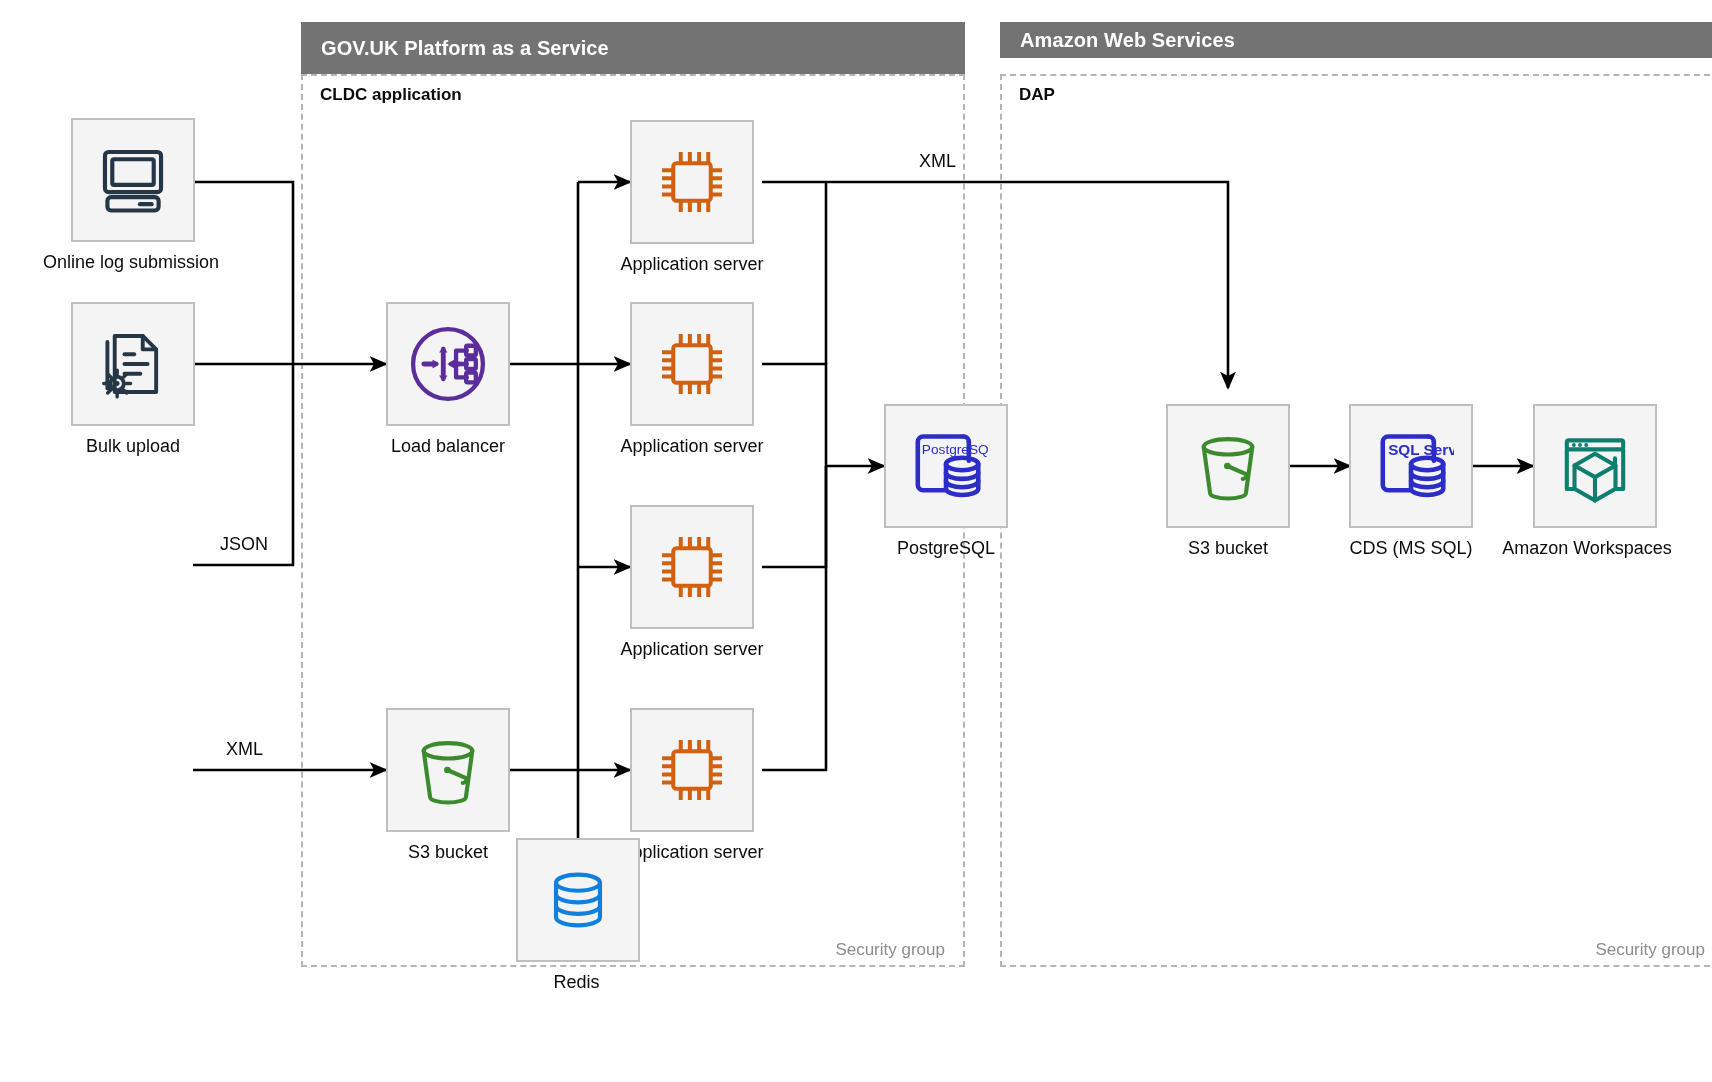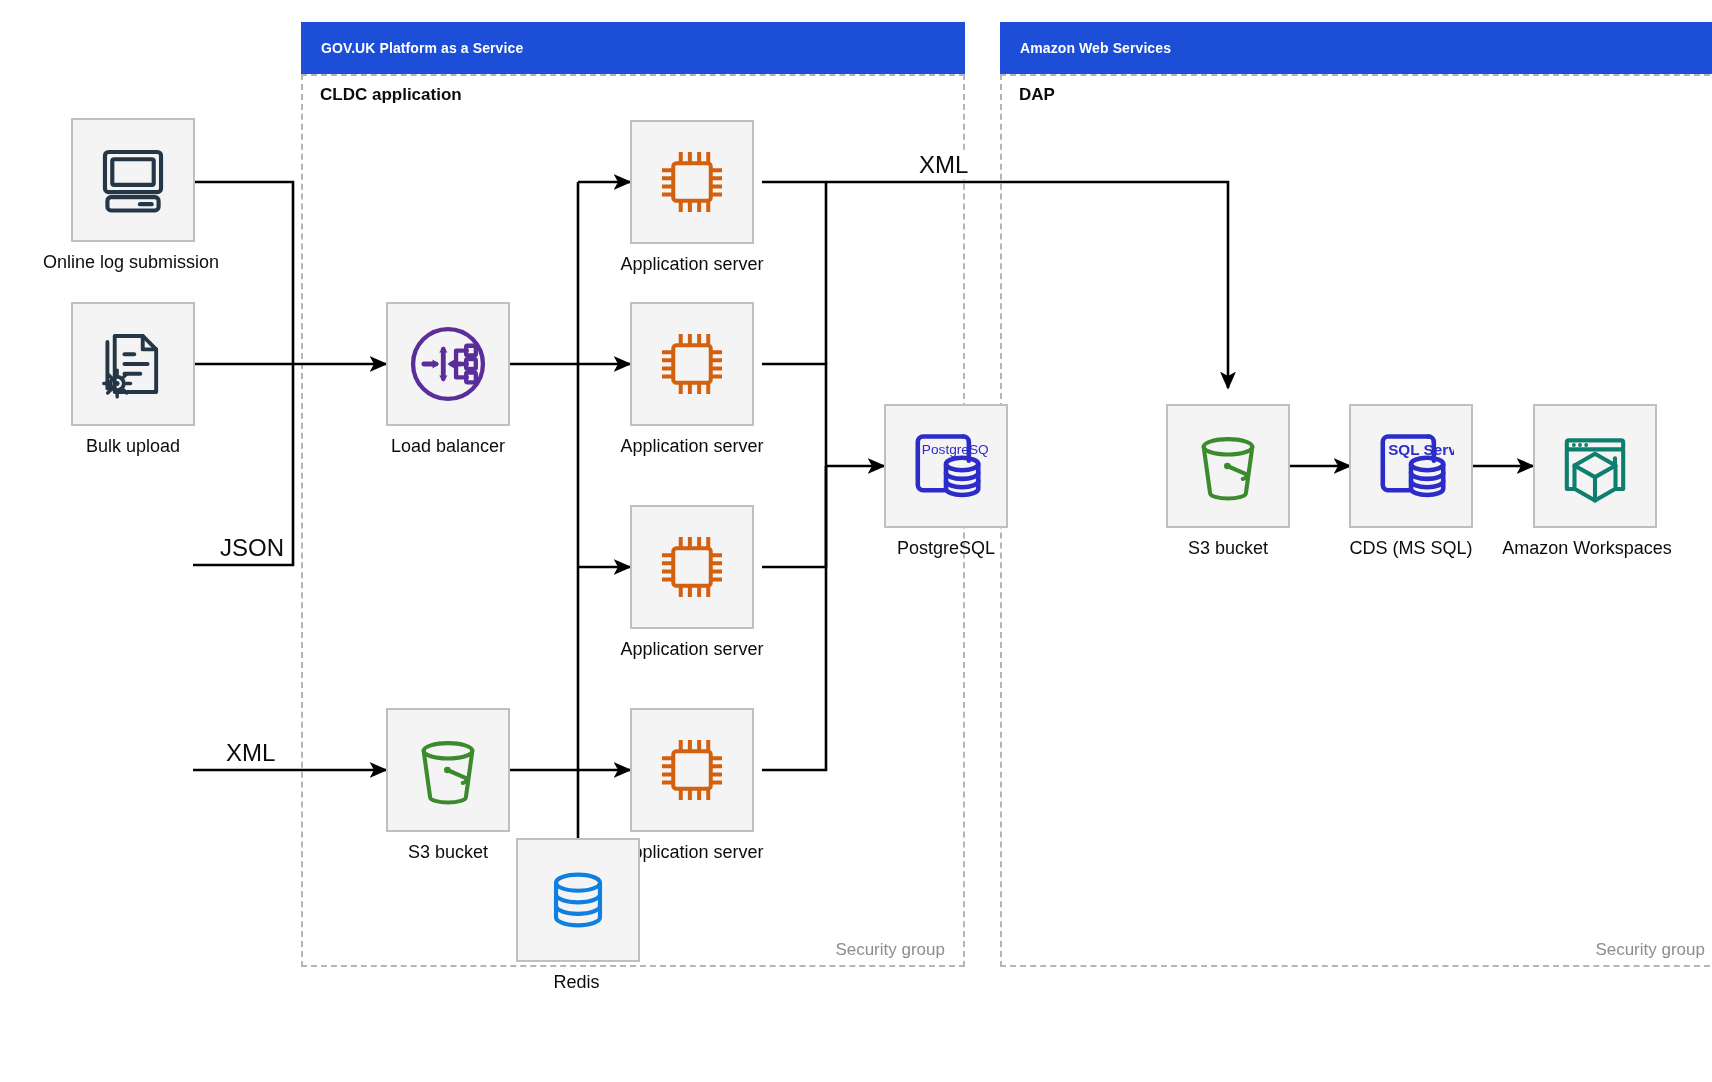--- a/index.html
+++ b/index.html
@@ -5,22 +5,22 @@
   html,body{margin:0;padding:0;background:#ffffff;}
   body{
     width:1712px;height:1082px;position:relative;overflow:hidden;
     font-family:"Liberation Sans", sans-serif;
     color:#0b0c0c;
   }
   #stage{position:absolute;left:0;top:0;width:1712px;height:1082px;}
 
   
   .group-header{
-    position:absolute;background:#1d4ed8;color:#ffffff;
-    font-weight:bold;font-size:14px;letter-spacing:.1px;
+    position:absolute;background:#737373;color:#ffffff;
+    font-weight:bold;font-size:20px;letter-spacing:.1px;
     display:flex;align-items:center;padding-left:20px;box-sizing:border-box;
   }
   .dashed-box{
     position:absolute;border:2px dashed #b5b5b5;box-sizing:border-box;background:transparent;
   }
   .group-sub{
     position:absolute;font-weight:bold;font-size:17px;color:#0b0c0c;
   }
   .sec-label{
     position:absolute;font-size:17px;color:#8d8d8d;text-align:right;
@@ -35,37 +35,37 @@
   }
   .node .caption{
     position:absolute;left:50%;transform:translateX(-50%);
     white-space:nowrap;font-size:18px;color:#0b0c0c;text-align:center;
   }
   .tile svg{display:block;}
 
   
   .edge-layer{position:absolute;left:0;top:0;width:1712px;height:1082px;pointer-events:none;}
   .edge-label{
-    position:absolute;font-size:24px;color:#0b0c0c;background:#ffffff;
+    position:absolute;font-size:18px;color:#0b0c0c;background:#ffffff;
     padding:0 7px;white-space:nowrap;
   }
 </style>
 </head>
 <body>
 
 <div id="stage">
 
   <div class="group-header" style="left:301px;top:22px;width:664px;height:52px;">
     <span>GOV.UK Platform as a Service</span>
   </div>
   <div class="dashed-box" style="left:301px;top:74px;width:664px;height:893px;"></div>
   <div class="group-sub" style="left:320px;top:85px;">CLDC application</div>
   <div class="sec-label" style="left:745px;top:940px;width:200px;">Security group</div>
 
-  <div class="group-header" style="left:1000px;top:22px;width:712px;height:52px;">
+  <div class="group-header" style="left:1000px;top:22px;width:712px;height:36px;">
     <span>Amazon Web Services</span>
   </div>
   <div class="dashed-box" style="left:1000px;top:74px;width:720px;height:893px;"></div>
   <div class="group-sub" style="left:1019px;top:85px;">DAP</div>
   <div class="sec-label" style="left:1505px;top:940px;width:200px;">Security group</div>
 
   <svg class="edge-layer" viewBox="0 0 1712 1082" width="1712" height="1082" xmlns="http://www.w3.org/2000/svg">
     <defs>
       <marker id="arw" viewBox="0 0 10 10" refX="9" refY="5" markerWidth="7" markerHeight="7" orient="auto-start-reverse">
         <path d="M0,0.6 L10,5 L0,9.4 L2.4,5 Z" fill="#000"></path>

